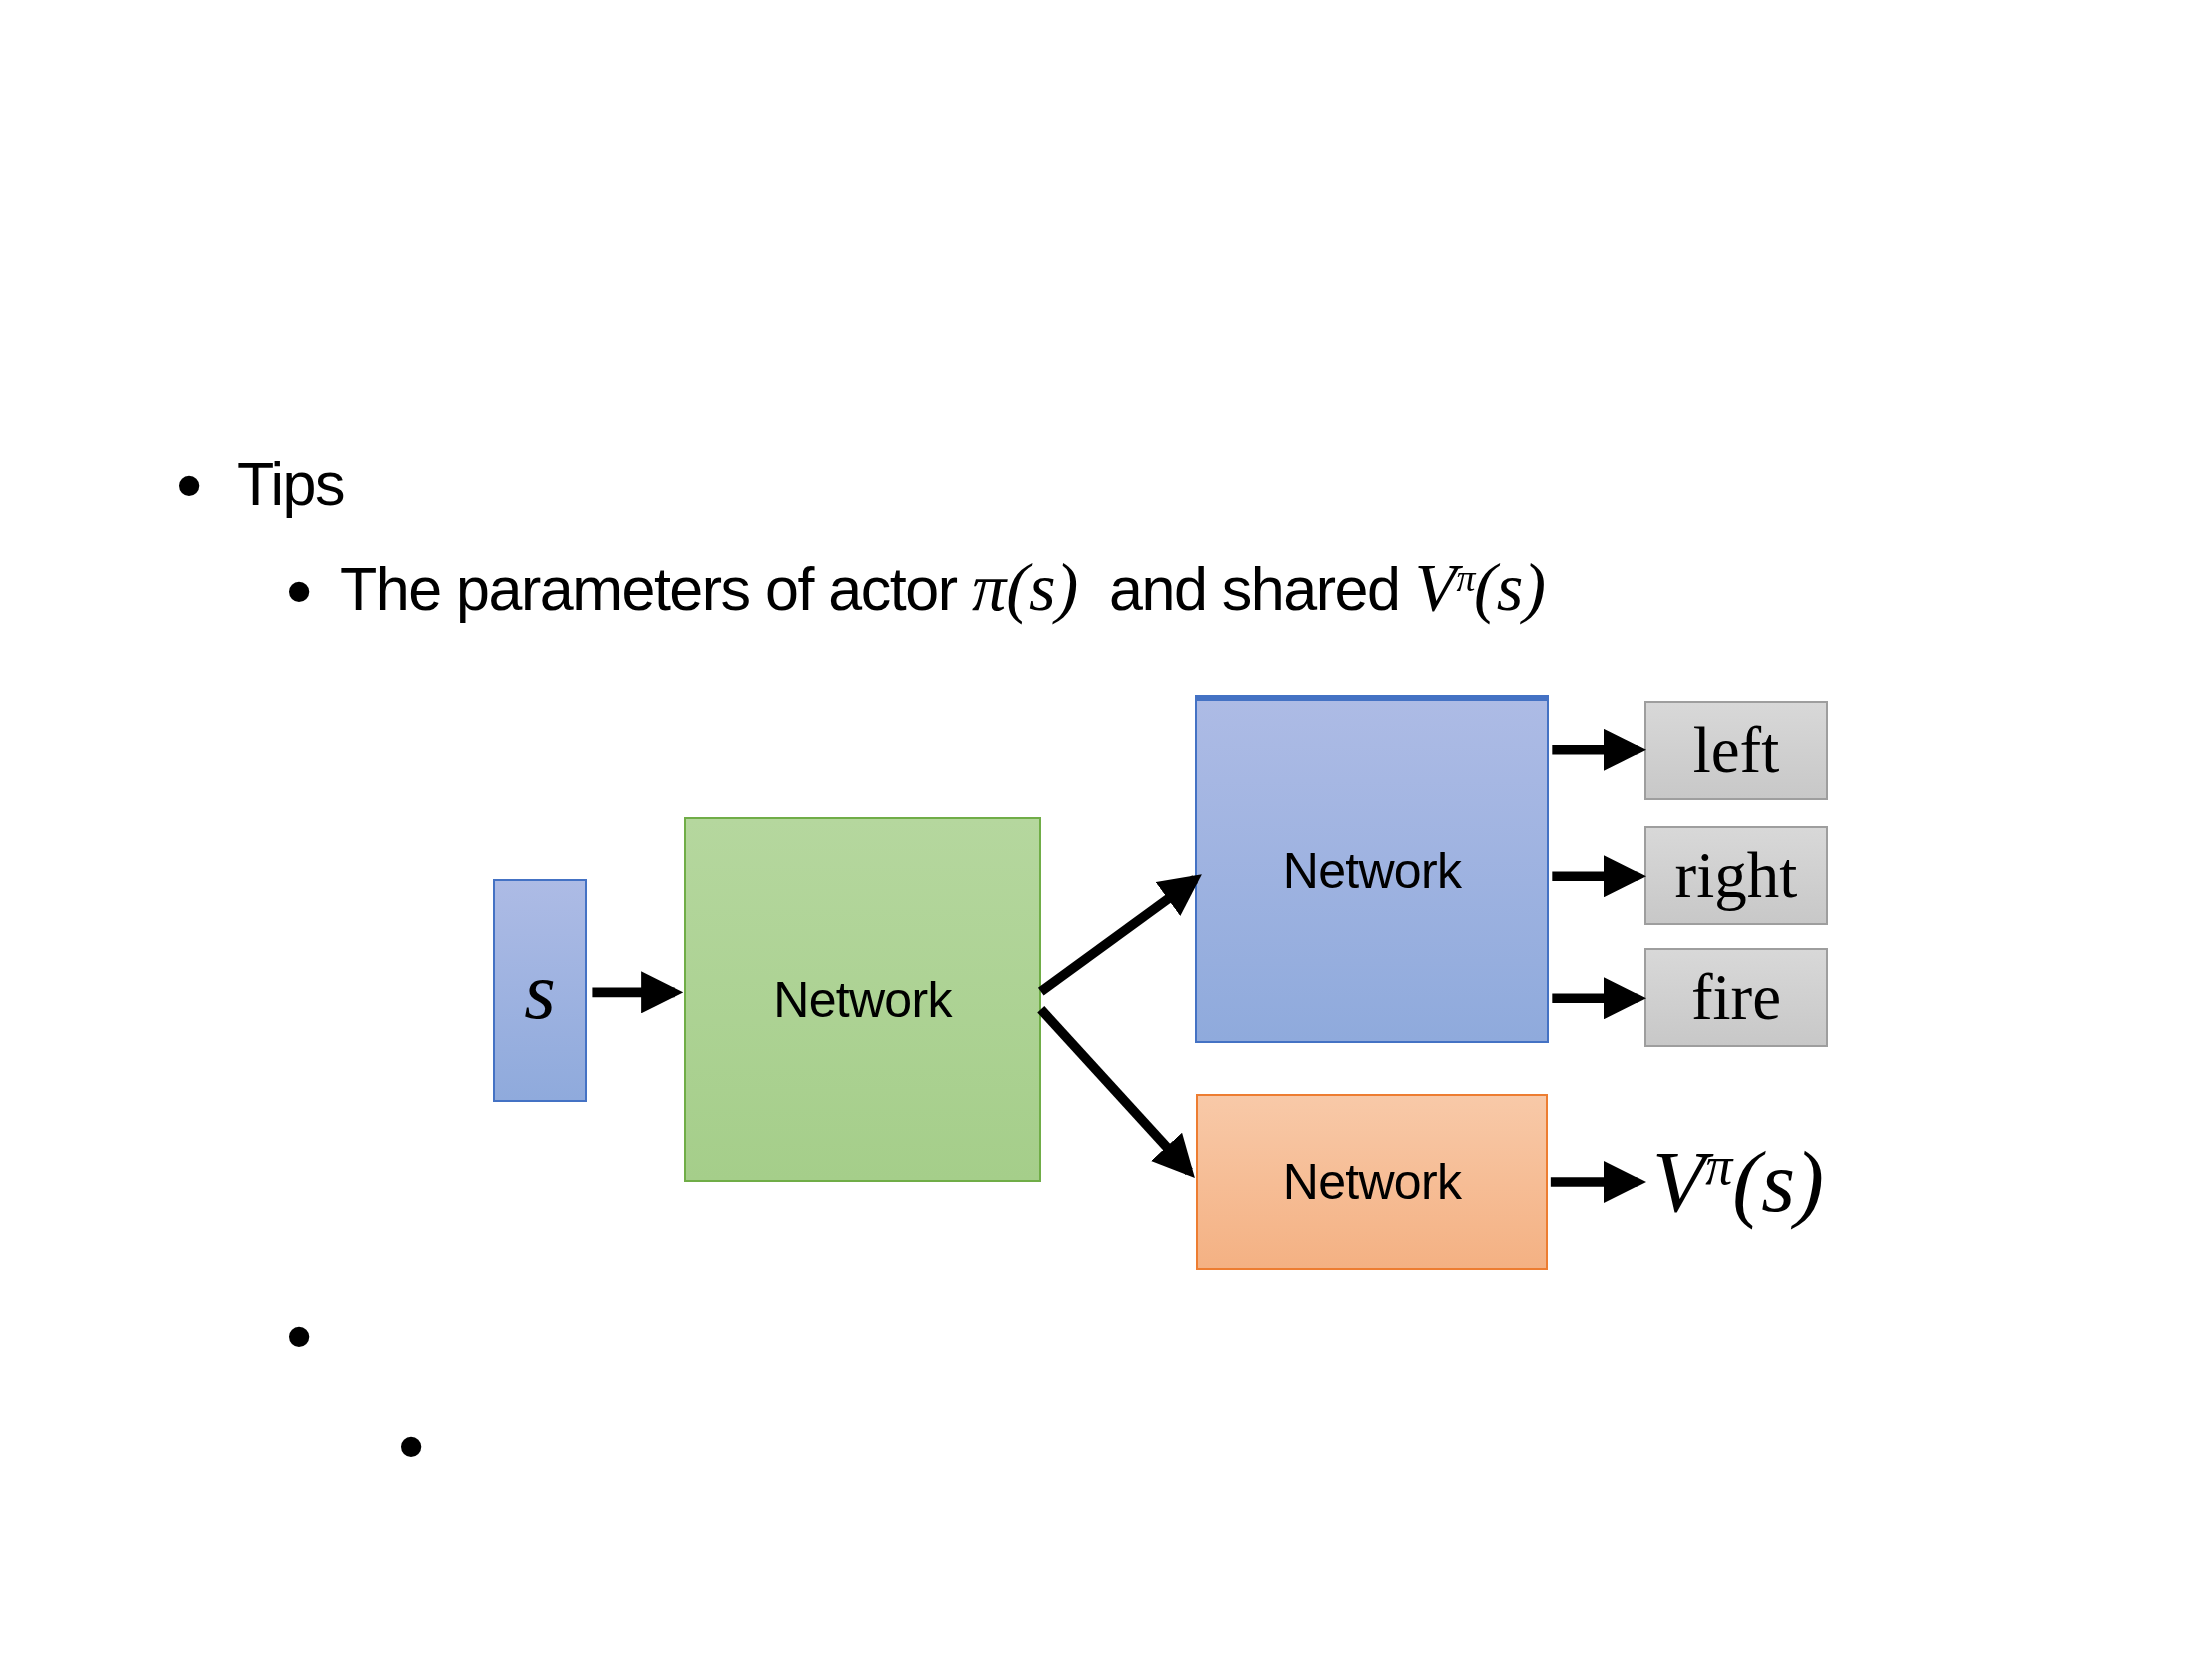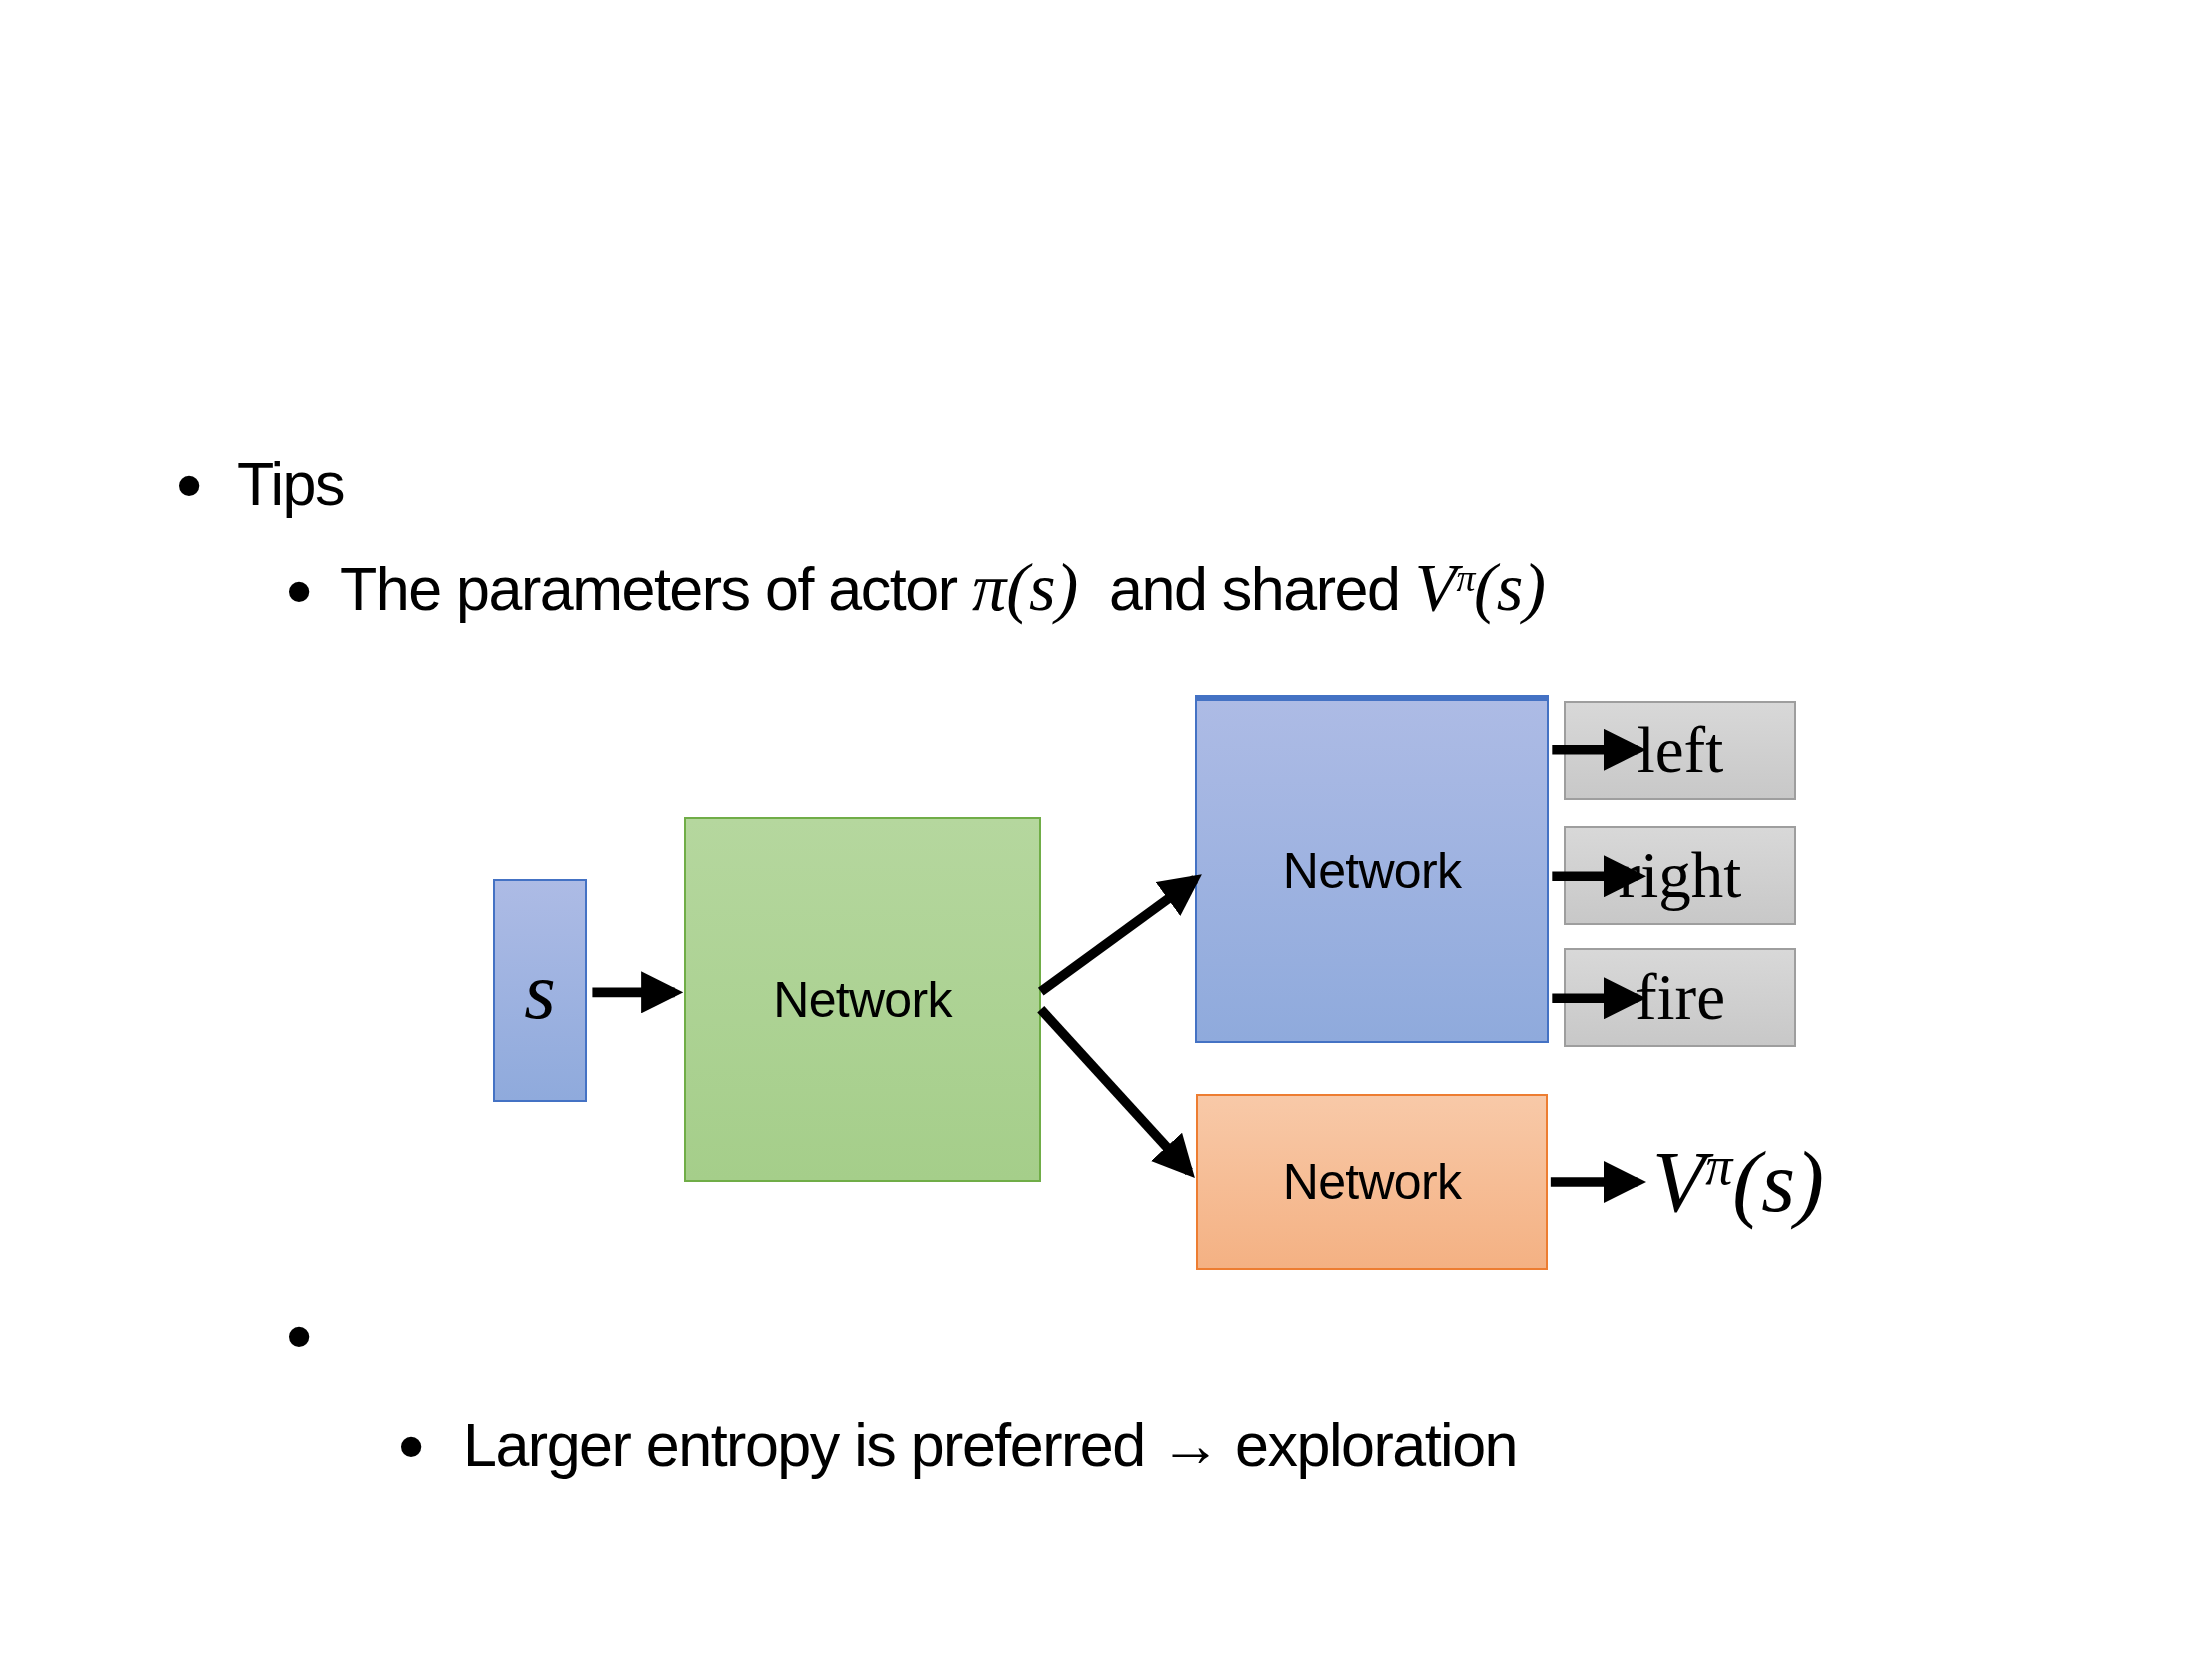--- a/index.html
+++ b/index.html
@@ -53,21 +53,21 @@
     background:linear-gradient(180deg,var(--blue-fill-top,#ADBBE5) 0%,var(--blue-fill-bottom,#8FAADC) 100%);
     border:2.2px solid var(--blue-border,#4472C4);
     border-top-width:6.6px;
   }
   .orange-box{
     left:1196px;top:1094px;width:352px;height:176px;
     background:linear-gradient(180deg,var(--orange-fill-top,#F8C9A8) 0%,var(--orange-fill-bottom,#F4B183) 100%);
     border:2.2px solid var(--orange-border,#ED7D31);
   }
   .gray-box{
-    left:1564px;width:232px;height:99px;
+    left:1644px;width:184px;height:99px;
     background:linear-gradient(180deg,var(--gray-fill-top,#D8D8D8) 0%,var(--gray-fill-bottom,#C8C8C8) 100%);
     border:2.2px solid var(--gray-border,#9E9E9E);
   }
   .net-label{font-size:50px;letter-spacing:-0.7px;color:var(--text,#000);}
   .action-label{
     font-family:"Liberation Serif","DejaVu Serif",serif;
     font-size:65px;color:var(--text,#000);
   }
   .v-output{
     left:1652px;top:1138px;
@@ -87,21 +87,20 @@
 
   <span class="abs bullet-dot" style="left:176px;top:448px;">•</span>
   <div class="abs body-text" style="left:237px;top:454px;">Tips</div>
 
   <span class="abs bullet-dot" style="left:286px;top:554px;">•</span>
   <div class="abs body-text" style="left:340px;top:559px;"><span class="seg">The parameters of actor </span><span class="math">π(s)</span><span class="seg">  and shared </span><span class="math">V</span><span class="sup">π</span><span class="math">(s)</span></div>
 
   <span class="abs bullet-dot" style="left:286px;top:1299px;">•</span>
 
   <span class="abs bullet-dot" style="left:398px;top:1409px;">•</span>
-  <div class="abs body-text" style="left:463px;top:1415px;">Larger entropy is preferred → exploration</div>
 
   <div class="box state-box">
     <span class="math state-label">s</span>
   </div>
 
   <div class="box green-box">
     <span class="net-label">Network</span>
   </div>
 
   <div class="box blue-box">

